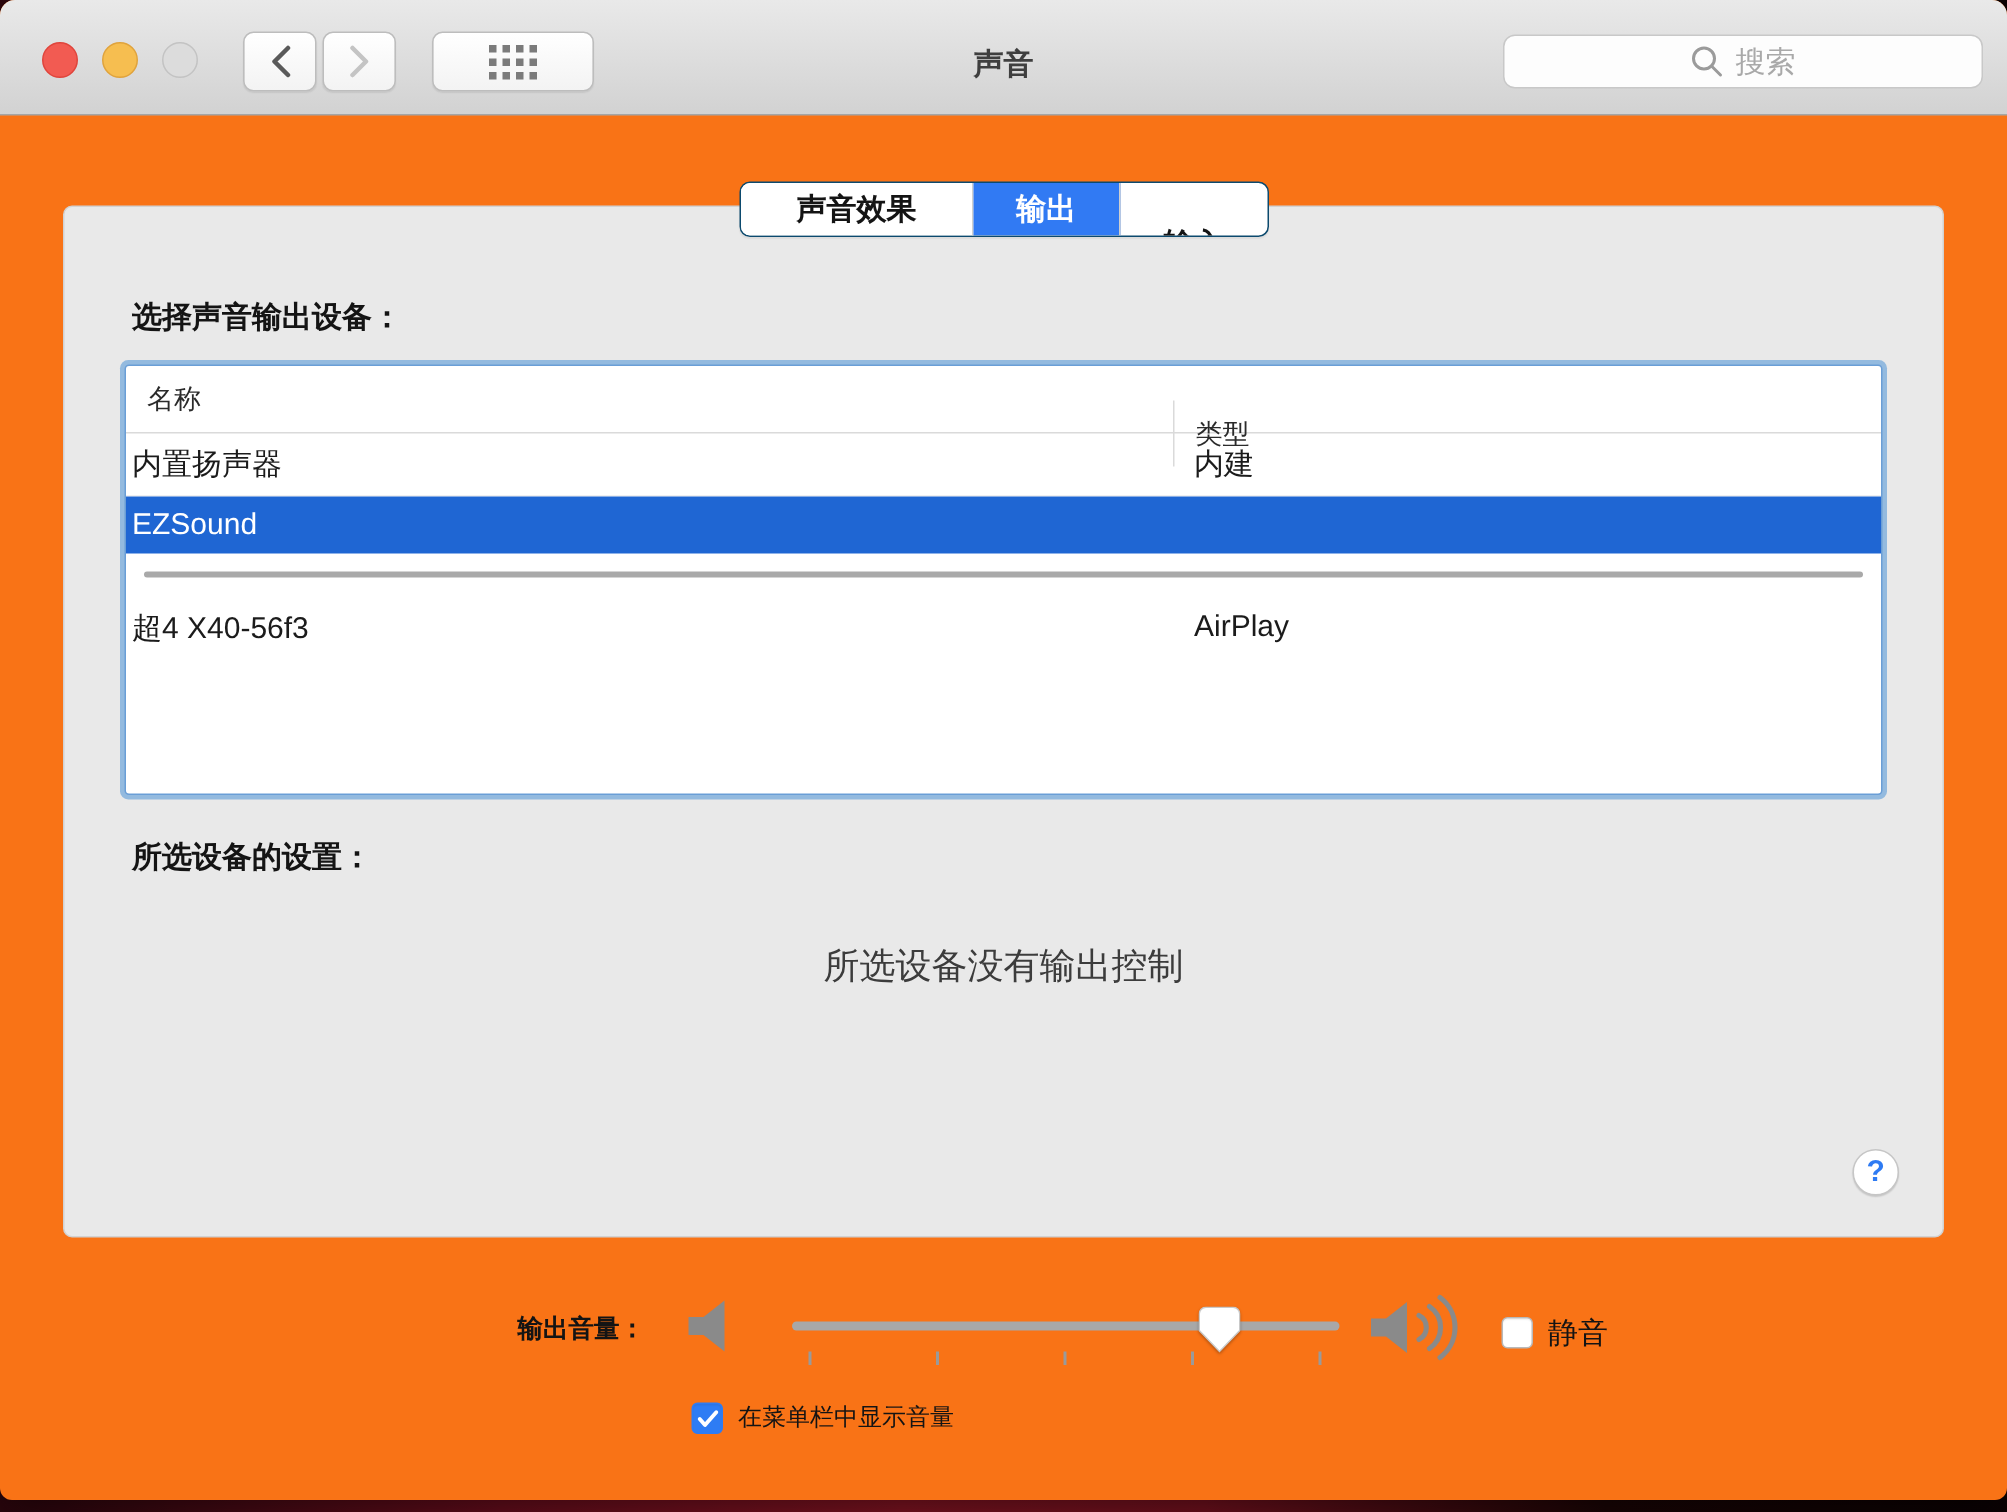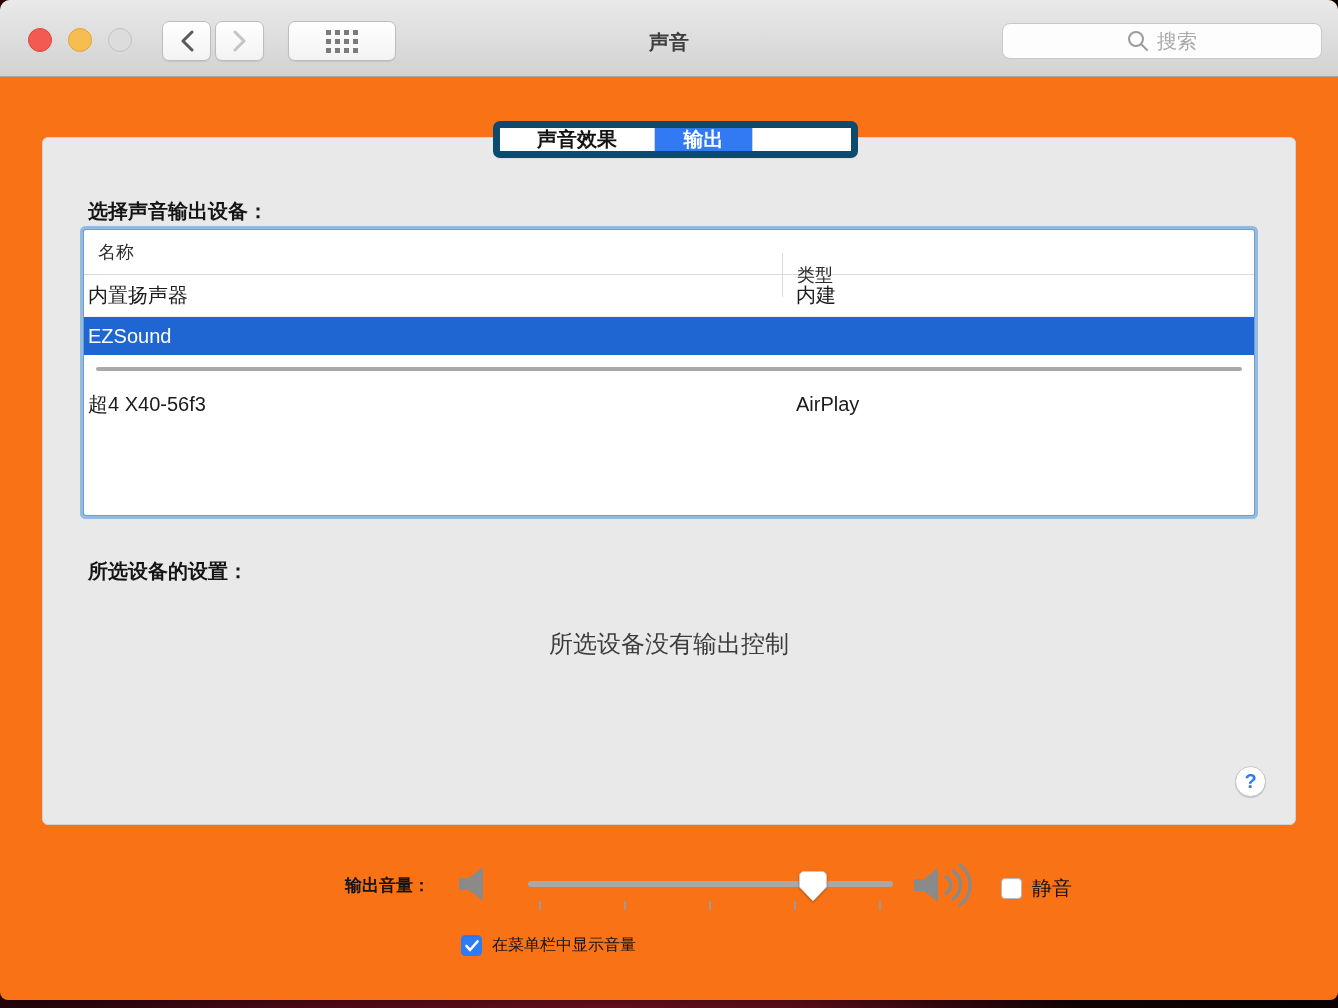--- a/index.html
+++ b/index.html
@@ -46,35 +46,35 @@
     display:flex; align-items:center; justify-content:center; gap:8px;
     color:#a9a9a9; font-size:20px;
   }
   
   .pane {
     position:absolute; left:42px; top:137px; width:1254px; height:688px;
     background:#e9e9e9; border:1px solid #d2d2d2; border-radius:6px;
   }
   .tabs {
     position:absolute; left:493px; top:121px; display:flex; height:37px;
-    border:7px solid #0c4a6e; border-radius:7px; overflow:hidden;
+    border:1px solid #0c4a6e; border-radius:7px; overflow:hidden;
     background:#fff; box-shadow:0 1px 1px rgba(0,0,0,.06); z-index:2;
   }
   .tab {
     display:flex; align-items:center; justify-content:center;
     font-size:20px; font-weight:600; color:#141414; background:#fff;
     border-right:1px solid #cfcfcf;
   }
   .tab:last-child { border-right:none;margin-top:40px; }
   .tab.selected { background:#317af3; color:#fff; }
   .tab.t0 { width:155px; } .tab.t1 { width:98px; } .tab.t2 { width:98px; }
   .section-label { position:absolute; font-size:20px; font-weight:700; color:#141414; }
   
   .device-table {
-    position:absolute; left:84px; top:230px; width:1170px; height:285px;
+    position:absolute; left:84px; top:244px; width:1170px; height:285px;
     background:#fff; border-radius:2px;
     box-shadow:0 0 0 1px #6a9ed6, 0 0 0 4px #93badf;
     overflow:hidden; font-size:20px; color:#1b1b1b;
   }
   .thead { position:relative; height:45px; display:flex; align-items:center; border-bottom:1px solid #dadada; font-size:18px; color:#2b2b2b; }
   .th-name { padding-left:14px; width:698px; }
   .th-type { padding-left:14px; border-left:1px solid #dadada; height:100%; display:flex; align-items:center; flex:1;margin-top:46px; }
   .trow { display:flex; align-items:center; height:42px; }
   .trow .cell-name { padding-left:4px; width:698px; }
   .trow .cell-type { padding-left:14px; flex:1; }

